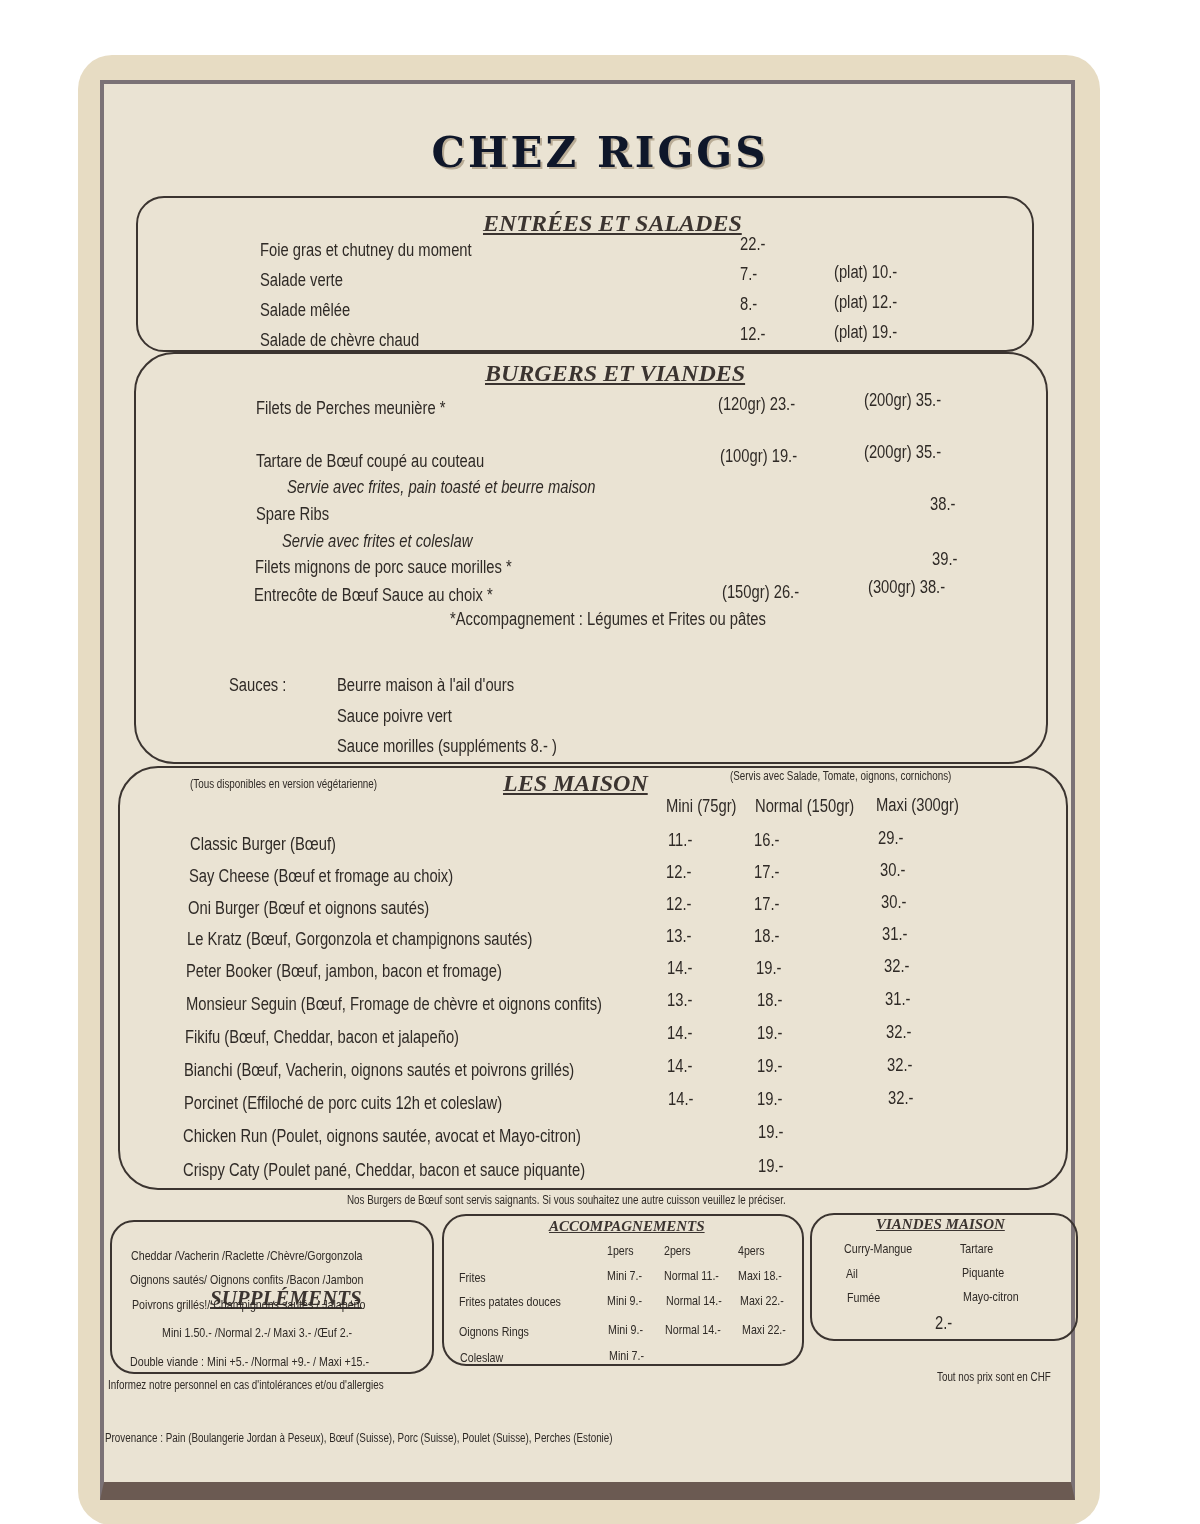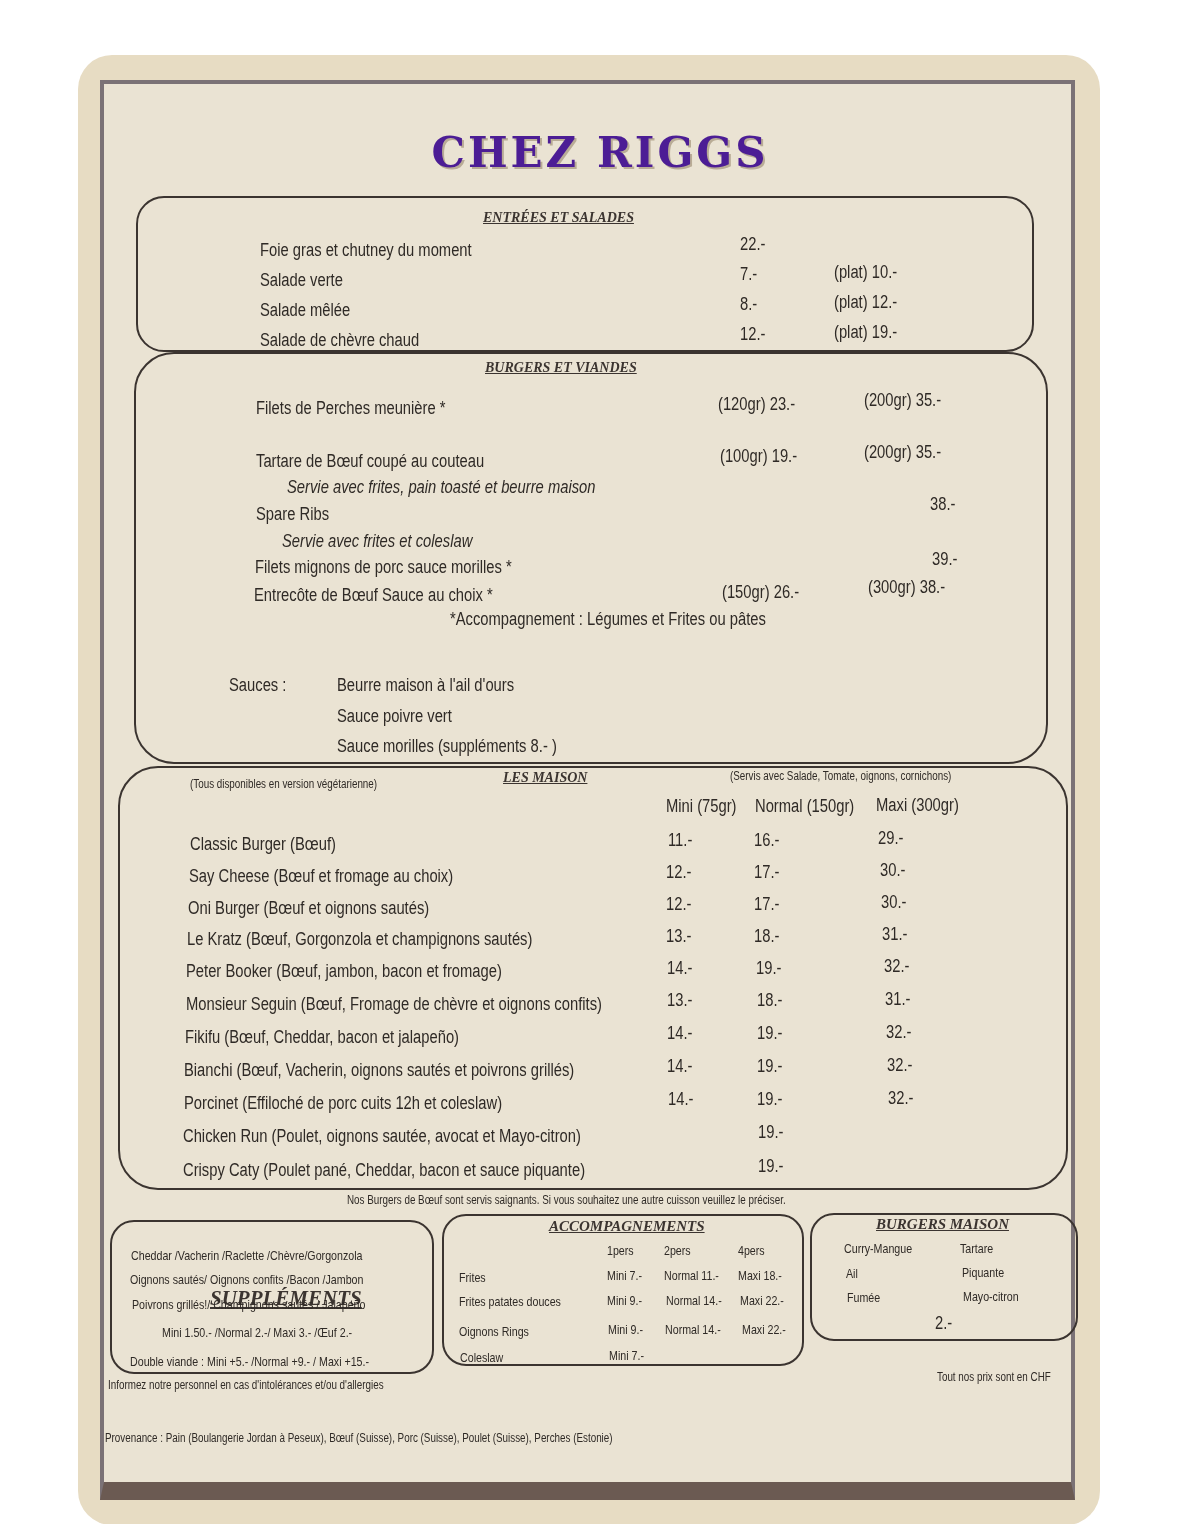--- a/index.html
+++ b/index.html
@@ -13,29 +13,29 @@
     background: #e7dcc3; border-radius: 34px;
   }
   .inner-sheet {
     position: absolute; left: 100px; top: 80px; width: 975px; height: 1420px;
     background: #eae3d3; border: 4px solid #7b7276; border-bottom: 18px solid #6b5a52;
     box-sizing: border-box;
   }
   .title {
     position: absolute; left: 0; width: 1200px; top: 128px; text-align: center;
     font-family: "DejaVu Serif", "Liberation Serif", serif; font-weight: bold;
-    font-size: 42px; letter-spacing: 3px; color: #4c1d95;
+    font-size: 42px; letter-spacing: 3px; color: #0f172a;
     text-shadow: 2px 2px 0 #b9ac96;
   }
   .box {
     position: absolute; border: 2px solid #3b3430; border-radius: 28px; box-sizing: border-box;
   }
   .sec-head {
     position: absolute; font-family: "Liberation Serif", serif; font-style: italic; font-weight: bold;
-    text-decoration: underline; font-size: 14px; color: #3b3430; white-space: nowrap;
+    text-decoration: underline; font-size: 24px; color: #3b3430; white-space: nowrap;
   }
   .t { position: absolute; white-space: nowrap; font-size: 18px; transform: scaleX(0.82); transform-origin: left center; }
   .t.sm { font-size: 13px; }
   .t.xs { font-size: 12px; }
   .t.it { font-style: italic; }
 </style>
 </head>
 <body>
 
 <div class="outer-card"></div>
@@ -209,21 +209,21 @@
       <span class="t sm" style="left:665px;top:1322px;">Normal 14.-</span>
       <span class="t sm" style="left:742px;top:1322px;">Maxi 22.-</span>
     </div>
   <div>
       <span class="t sm" style="left:460px;top:1350px;">Coleslaw</span>
       <span class="t sm" style="left:609px;top:1348px;">Mini 7.-</span>
     </div>
 </div>
 
 <div class="box" style="left:810px;top:1213px;width:268px;height:128px;border-radius:24px;"></div>
-<div class="sec-head" style="left:876px;top:1216px;font-size:15px;">BURGERS MAISON</div>
+<div class="sec-head" style="left:876px;top:1216px;font-size:15px;">VIANDES MAISON</div>
 <span class="t sm" style="left:844px;top:1241px;">Curry-Mangue</span>
 <span class="t sm" style="left:846px;top:1266px;">Ail</span>
 <span class="t sm" style="left:847px;top:1290px;">Fumée</span>
 <span class="t sm" style="left:960px;top:1241px;">Tartare</span>
 <span class="t sm" style="left:962px;top:1265px;">Piquante</span>
 <span class="t sm" style="left:963px;top:1289px;">Mayo-citron</span>
 <span class="t" style="left:935px;top:1313px;">2.-</span>
 
 <span class="t xs" style="left:937px;top:1370px;">Tout nos prix sont en CHF</span>
 <span class="t xs" style="left:108px;top:1378px;">Informez notre personnel en cas d'intolérances et/ou d'allergies</span>

